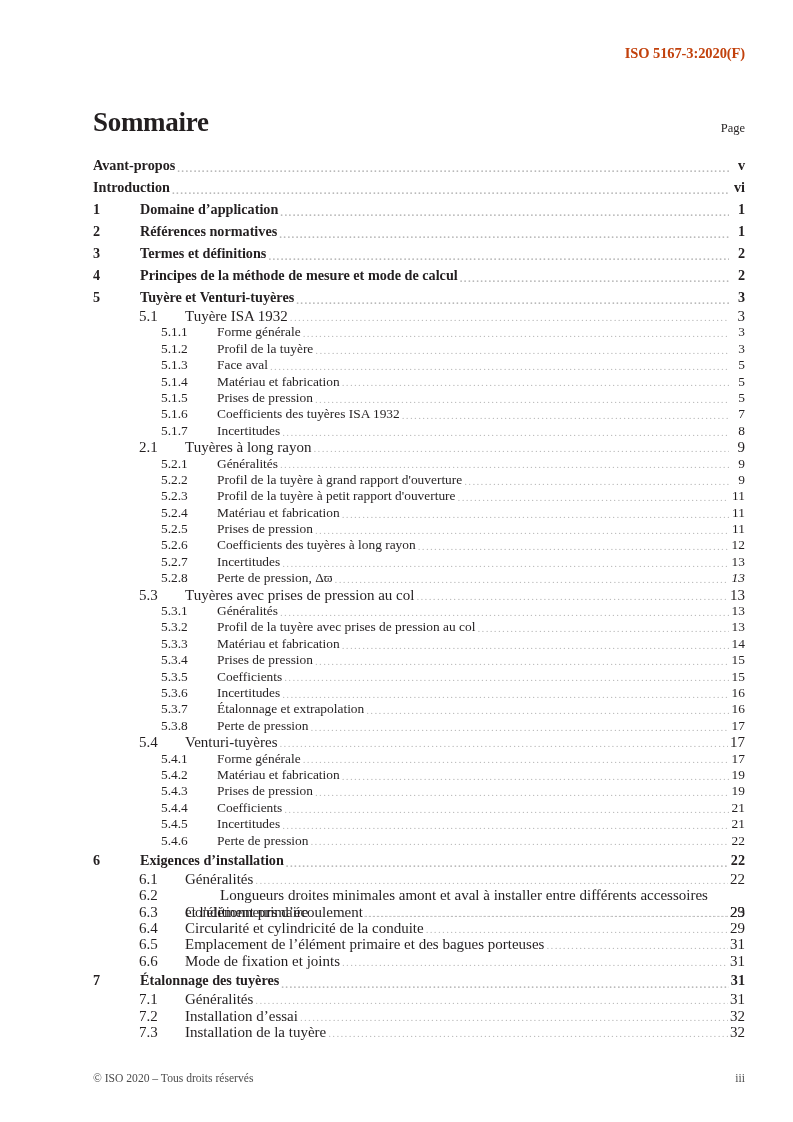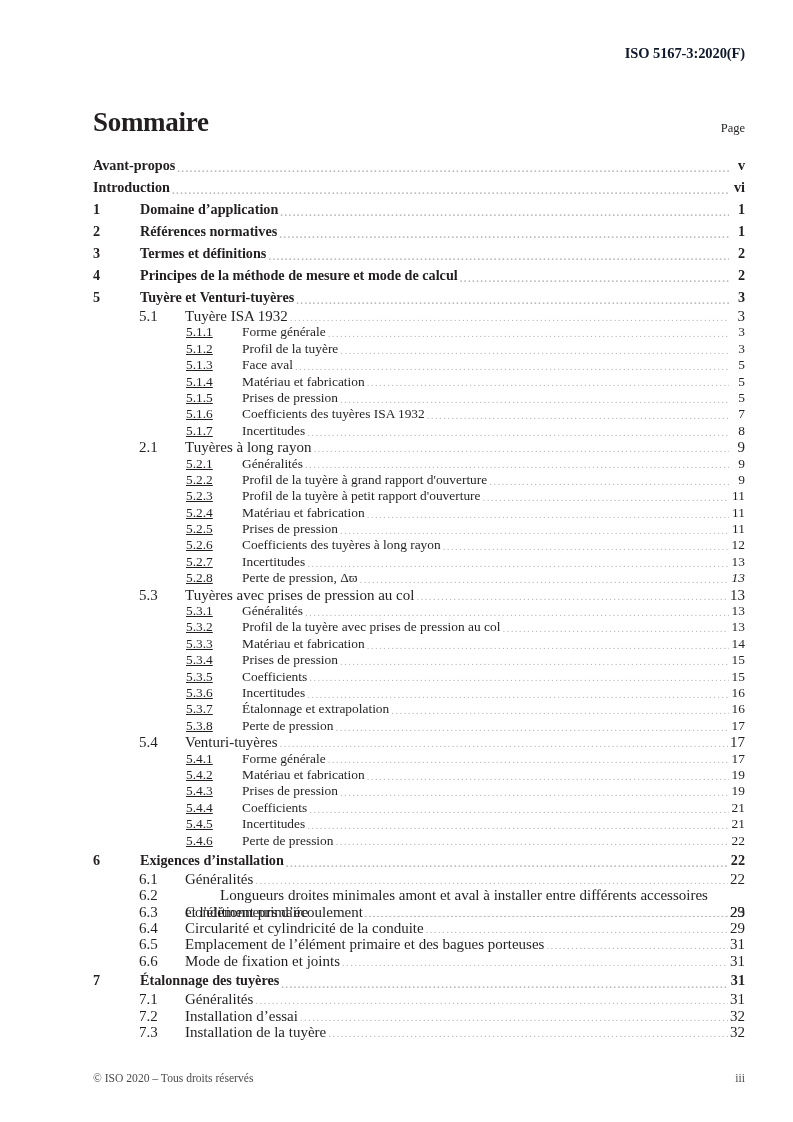--- a/index.html
+++ b/index.html
@@ -26,21 +26,21 @@
   
   .running-header {
     position: absolute;
     left: 93px;
     top: 45px;
     width: 652px;
     text-align: right;
     font-weight: bold;
     font-size: 14.5px;
     letter-spacing: -0.1px;
-    color: #0f172a;
+    color: #c2410c;
   }
 
   
   .title-row {
     position: absolute;
     left: 93px;
     top: 106px;
     width: 652px;
     height: 34px;
   }
@@ -145,21 +145,21 @@
   .lvl-2 .num { width: 46px; margin-left: 46px; }
   .lvl-2 .pg { min-width: 14px; }
 
   
   .lvl-3 {
     font-size: 13.4px;
     font-weight: normal;
     height: 16.4px;
     line-height: 16.4px;
   }
-  .lvl-3 .num { width: 56px; margin-left: 93px; text-decoration: underline; }
+  .lvl-3 .num { width: 56px; margin-left: 68px; }
   .lvl-3 .pg { min-width: 14px; }
 
   
   .wrapped .row-first {
     display: flex;
     align-items: flex-end;
     width: 652px;
     gap: 35px;
   }
   .wrapped .row-second {

